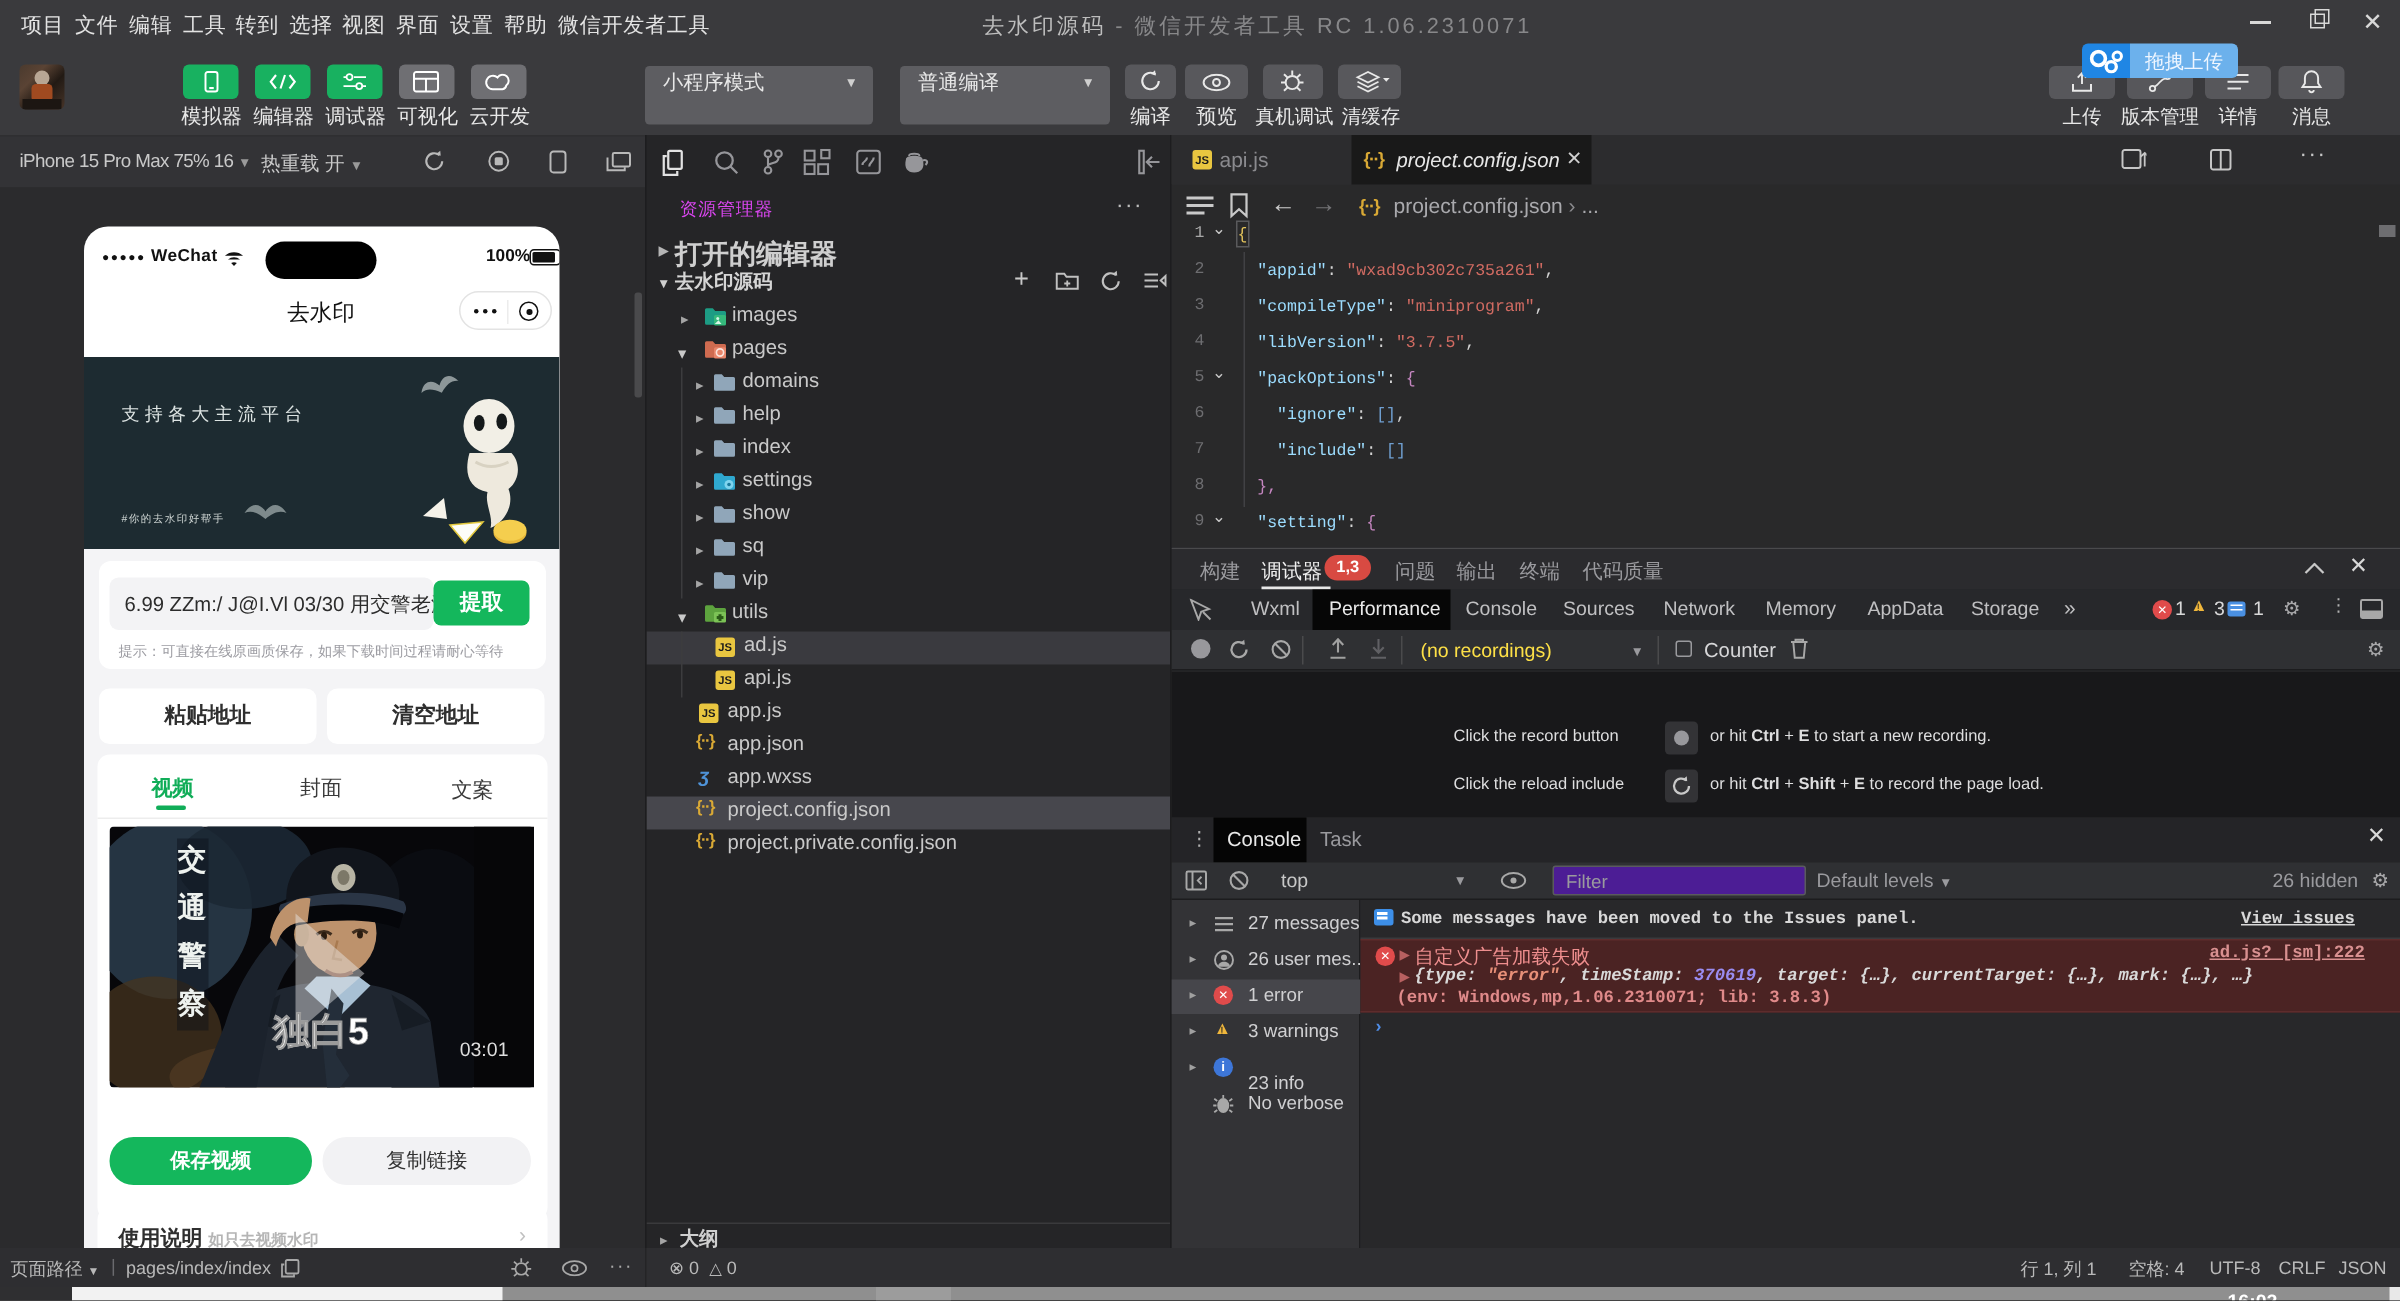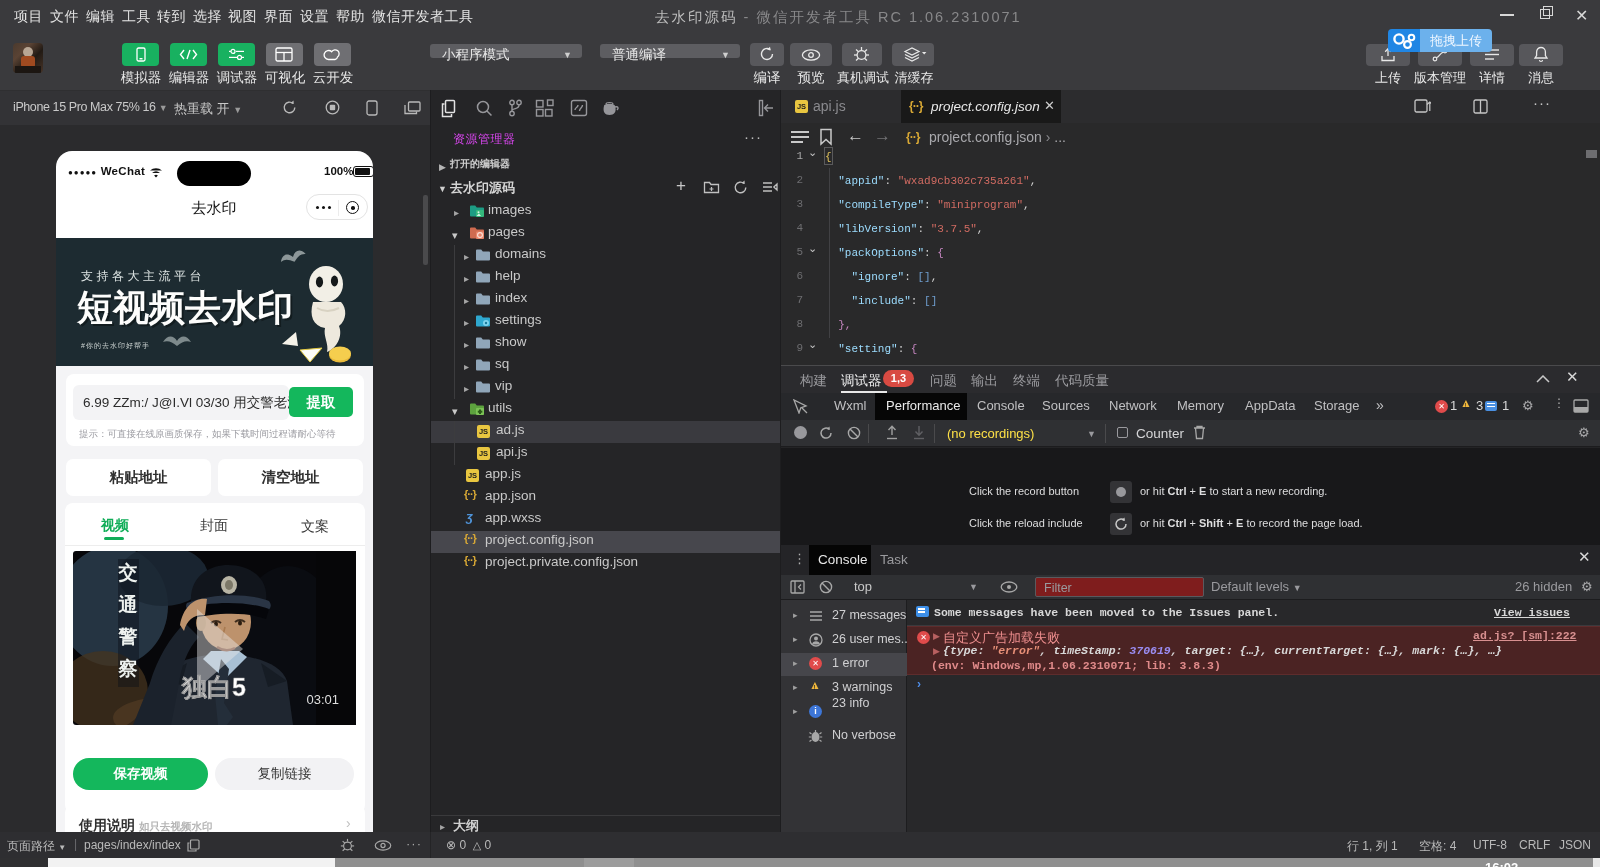--- a/index.html
+++ b/index.html
@@ -10,21 +10,21 @@
 .simtb{left:0;top:90px;width:430px;height:35px;background:#333336;border-top:1px solid #2f2f31;color:#b4b4b4}
 .simbody{left:0;top:125px;width:430px;height:707px;background:#2b2b2d;overflow:hidden}
 .explorer{left:430px;top:90px;width:350px;height:742px;background:#252527;border-left:1px solid #1d1d1f;overflow:hidden}
 .editor{left:780px;top:90px;width:820px;height:275px;background:#29292a;border-left:1px solid #1d1d1f;overflow:hidden}
 .debug{left:780px;top:365px;width:820px;height:467px;background:#242426;border-left:1px solid #1d1d1f;overflow:hidden}
 .statusbar{left:0;top:832px;width:1600px;height:26px;background:#2e2e31;color:#b9b9b9;font-size:12px;overflow:hidden}
 .bstrip{left:0;top:858px;width:1600px;height:9px;background:#8f8f8f}
 .grnbtn{background:#18b160;border-radius:4px}
 .grybtn{background:#6f6f73;border-radius:4px}
 .tbl{color:#e8e8e8;font-size:13.5px;top:69px;text-align:center}
-.dd{background:#5d5d61;border-radius:3px;color:#e8e8e8;font-size:13.5px;line-height:22px;height:14px;top:44px}
+.dd{background:#5d5d61;border-radius:3px;color:#e8e8e8;font-size:13.5px;line-height:22px;height:39px;top:44px}
 .tar{color:#a5a5a5;font-size:10px}
 .tar2{color:#c9c9c9;font-size:11px}
 .trt{color:#c9c9c9;font-size:13.5px}
 .jsic{width:13px;height:13px;background:#e9c640;border-radius:2px;color:#1c1c1c;font-size:7.5px;font-weight:bold;text-align:center;line-height:14px}
 .brc{color:#d9a935;font-size:11px;font-weight:bold;letter-spacing:-1px}
 .wxic{color:#4f93d8;font-size:13px;font-weight:bold;font-style:italic}
 .cm{font-family:"Liberation Mono",monospace;font-size:11px;white-space:pre}
 .k{color:#9cdcfe}.s{color:#d16b62}.p{color:#d4d4d4}.b1{color:#e2c35c}.b2{color:#c586c0}.b3{color:#6f9ecf}
 .dtab{color:#9a9a9e;font-size:13.5px}
 .dtc{color:#c0c0c2;font-size:13px}
@@ -209,21 +209,20 @@
     <div class="a" style="left:15px;top:11px;width:3.4px;height:3.4px;background:#111;border-radius:50%"></div>
     <div class="a" style="left:21px;top:11px;width:3.4px;height:3.4px;background:#111;border-radius:50%"></div>
     <div class="a" style="left:31px;top:5px;width:1px;height:16px;background:#ececec"></div>
     <div class="a" style="left:39px;top:6px;width:13px;height:13px;border:1.6px solid #111;border-radius:50%"></div>
     <div class="a" style="left:44px;top:11px;width:3.6px;height:3.6px;background:#111;border-radius:50%"></div>
   </div>
   <div class="a" style="left:0;top:87px;width:317px;height:594px;background:#f4f4f6"></div>
 
   <div class="a" style="left:0;top:87px;width:317px;height:128px;background:#1d2b31;overflow:hidden">
     <div class="a" style="left:25px;top:30px;color:#dde4e3;font-size:12px;letter-spacing:3.5px">支持各大主流平台</div>
-    <div class="a" style="left:21px;top:46px;color:#fdfdfc;font-size:36px;font-weight:bold;letter-spacing:0px;text-shadow:2px 2px 0 rgba(0,0,0,.35);font-family:'Liberation Sans',sans-serif">短视频去水印</div>
     <div class="a" style="left:25px;top:103px;color:#cfd6d4;font-size:7px;letter-spacing:1px">#你的去水印好帮手</div>
 
     <svg class="a" style="left:222px;top:8px" width="30" height="22" viewBox="0 0 30 22">
         <path d="M2 12 C6 4 12 6 15 11 C18 6 24 4 28 12 C23 10 20 12 15 16 C10 12 7 10 2 12 z" fill="#8d9799" transform="rotate(-18 15 11)"></path>
       </svg>
     <svg class="a" style="left:105px;top:94px" width="32" height="20" viewBox="0 0 32 20">
         <path d="M2 10 C7 2 13 4 16 9 C19 4 25 2 30 10 C25 8 21 10 16 14 C11 10 7 8 2 10 z" fill="#7e8a8c"></path>
       </svg>
 
     <svg class="a" style="left:247px;top:26px" width="52" height="90" viewBox="0 0 52 90">
@@ -341,21 +340,21 @@
       <path d="M14 6 c3-1 4 1 2 3" fill="none" stroke="#96969a" stroke-width="1.4"></path>
       <path d="M5 3 c0-2 7-2 7 0" fill="none" stroke="#96969a" stroke-width="1.2"></path>
     </svg>
  <svg class="a" style="left:327px;top:9px" width="17" height="18" viewBox="0 0 17 18">
       <rect x="1.5" y="1.5" width="3" height="15" fill="none" stroke="#96969a" stroke-width="1.4"></rect>
       <path d="M15 9 H7 M10 5.5 L6.5 9 L10 12.5" fill="none" stroke="#96969a" stroke-width="1.4"></path>
     </svg>
  <div class="a" style="left:22px;top:41px;font-size:12px;color:#d946ef;letter-spacing:.5px">资源管理器</div>
  <div class="a" style="left:313px;top:38px;font-size:15px;color:#bcbcbc;letter-spacing:1px">···</div>
  <div class="a" style="left:8px;top:72px;color:#b5b5b5;font-size:9px">▶</div>
-    <div class="a" style="left:19px;top:67px;color:#cfcfcf;font-size:10px;font-weight:bold">打开的编辑器</div>
+    <div class="a" style="left:19px;top:67px;color:#cfcfcf;font-size:18px;font-weight:bold">打开的编辑器</div>
  <div class="a" style="left:7px;top:94px;color:#cfcfcf;font-size:9px">▼</div>
     <div class="a" style="left:19px;top:89px;color:#d5d5d5;font-size:13px;font-weight:bold">去水印源码</div>
  <div class="a" style="left:245px;top:86px;color:#c8c8c8;font-size:17px;font-weight:300">+</div>
  <svg class="a" style="left:272px;top:90px" width="17" height="14" viewBox="0 0 17 14">
       <path d="M1.5 2.5 h5 l1.5 2 h7.5 v8 h-14 z" fill="none" stroke="#c0c0c0" stroke-width="1.3"></path>
       <path d="M8.5 7 v4 M6.5 9 h4" stroke="#c0c0c0" stroke-width="1.2"></path>
     </svg>
  <svg class="a" style="left:302px;top:90px" width="15" height="15" viewBox="0 0 15 15">
       <path d="M12.8 7.5 a5.3 5.3 0 1 1-1.8-4" fill="none" stroke="#c0c0c0" stroke-width="1.4"></path>
       <path d="M11.5 0.5 L11.8 3.9 L8.6 2.9 z" fill="#c0c0c0"></path>
@@ -612,21 +611,21 @@
  <svg class="a" style="left:38px;top:215px" width="14" height="14" viewBox="0 0 14 14">
       <circle cx="7" cy="7" r="5.6" fill="none" stroke="#a8a8a8" stroke-width="1.4"></circle>
       <line x1="3" y1="3" x2="11" y2="11" stroke="#a8a8a8" stroke-width="1.4"></line>
     </svg>
  <div class="a" style="left:73px;top:214px;color:#c8c8c8;font-size:13px">top</div>
  <div class="a" style="left:188px;top:217px;color:#9a9a9e;font-size:9px">▼</div>
  <svg class="a" style="left:219px;top:216px" width="18" height="12" viewBox="0 0 18 12">
       <ellipse cx="9" cy="6" rx="7.8" ry="5" fill="none" stroke="#a8a8a8" stroke-width="1.3"></ellipse>
       <circle cx="9" cy="6" r="2" fill="#a8a8a8"></circle>
     </svg>
- <div class="a" style="left:254px;top:212px;width:169px;height:20px;background:#7f1d1d;border:1px solid #5a5a5e;border-radius:2px;color:#9a9a9e;font-size:12.5px;line-height:20px;padding-left:8px">Filter</div>
+ <div class="a" style="left:254px;top:212px;width:169px;height:20px;background:#4c1d95;border:1px solid #5a5a5e;border-radius:2px;color:#9a9a9e;font-size:12.5px;line-height:20px;padding-left:8px">Filter</div>
  <div class="a" style="left:430px;top:214px;color:#9a9a9e;font-size:13px">Default levels <span style="font-size:9px">▼</span></div>
  <div class="a" style="left:734px;top:214px;color:#9a9a9e;font-size:13px">26 hidden</div>
  <div class="a gear" style="left:800px;top:214px">⚙</div>
 
  <div class="a" style="left:0;top:235px;width:126px;height:232px;background:#333336;border-right:1px solid #1d1d1f"></div>
  <div class="a" style="left:0;top:288px;width:126px;height:23px;background:#46464b"></div>
  <div class="a csar" style="left:12px;top:245px">▸</div>
     <svg class="a" style="left:28px;top:245px" width="14" height="12" viewBox="0 0 14 12">
       <path d="M1 2 h12 M1 6 h12 M1 10 h12" stroke="#a8a8a8" stroke-width="1.5"></path>
     </svg>
@@ -639,21 +638,21 @@
     </svg>
     <div class="a cst" style="left:51px;top:267px">26 user mes...</div>
  <div class="a csar" style="left:12px;top:293px">▸</div>
     <div class="a errc" style="left:28px;top:292px;width:13px;height:13px;line-height:13px;font-size:8px">✕</div>
     <div class="a cst" style="left:51px;top:291px">1 error</div>
  <div class="a csar" style="left:12px;top:317px">▸</div>
     <div class="a warnt" style="left:28px;top:314px">▲<span class="a" style="left:4.5px;top:3px;font-size:8px;color:#222">!</span></div>
     <div class="a cst" style="left:51px;top:315px">3 warnings</div>
  <div class="a csar" style="left:12px;top:341px">▸</div>
     <div class="a" style="left:28px;top:340px;width:13px;height:13px;border-radius:50%;background:#3d76d8;color:#fff;font-size:9px;font-weight:bold;text-align:center;line-height:13px">i</div>
-    <div class="a cst" style="left:51px;top:331px">23 info</div>
+    <div class="a cst" style="left:51px;top:350px">23 info</div>
  <svg class="a" style="left:27px;top:364px" width="15" height="14" viewBox="0 0 15 14">
       <ellipse cx="7.5" cy="8" rx="4" ry="5" fill="#a8a8a8"></ellipse>
       <path d="M7.5 3 V1 M3.5 5 L1.5 3.5 M11.5 5 L13.5 3.5 M3 8 H0.8 M12 8 H14.2 M3.5 11 L1.5 12.5 M11.5 11 L13.5 12.5" stroke="#a8a8a8" stroke-width="1.2"></path>
     </svg>
     <div class="a cst" style="left:51px;top:363px">No verbose</div>
 
  <div class="a" style="left:126px;top:235px;width:694px;height:232px;background:#28282a"></div>
  <div class="a" style="left:126px;top:260px;width:694px;height:1px;background:#3a3a3d"></div>
  <div class="a" style="left:135px;top:241px;width:13px;height:11px;background:#3d8fe8;border-radius:2px"></div>
     <div class="a" style="left:137px;top:243px;width:7px;height:1.5px;background:#fff"></div>

